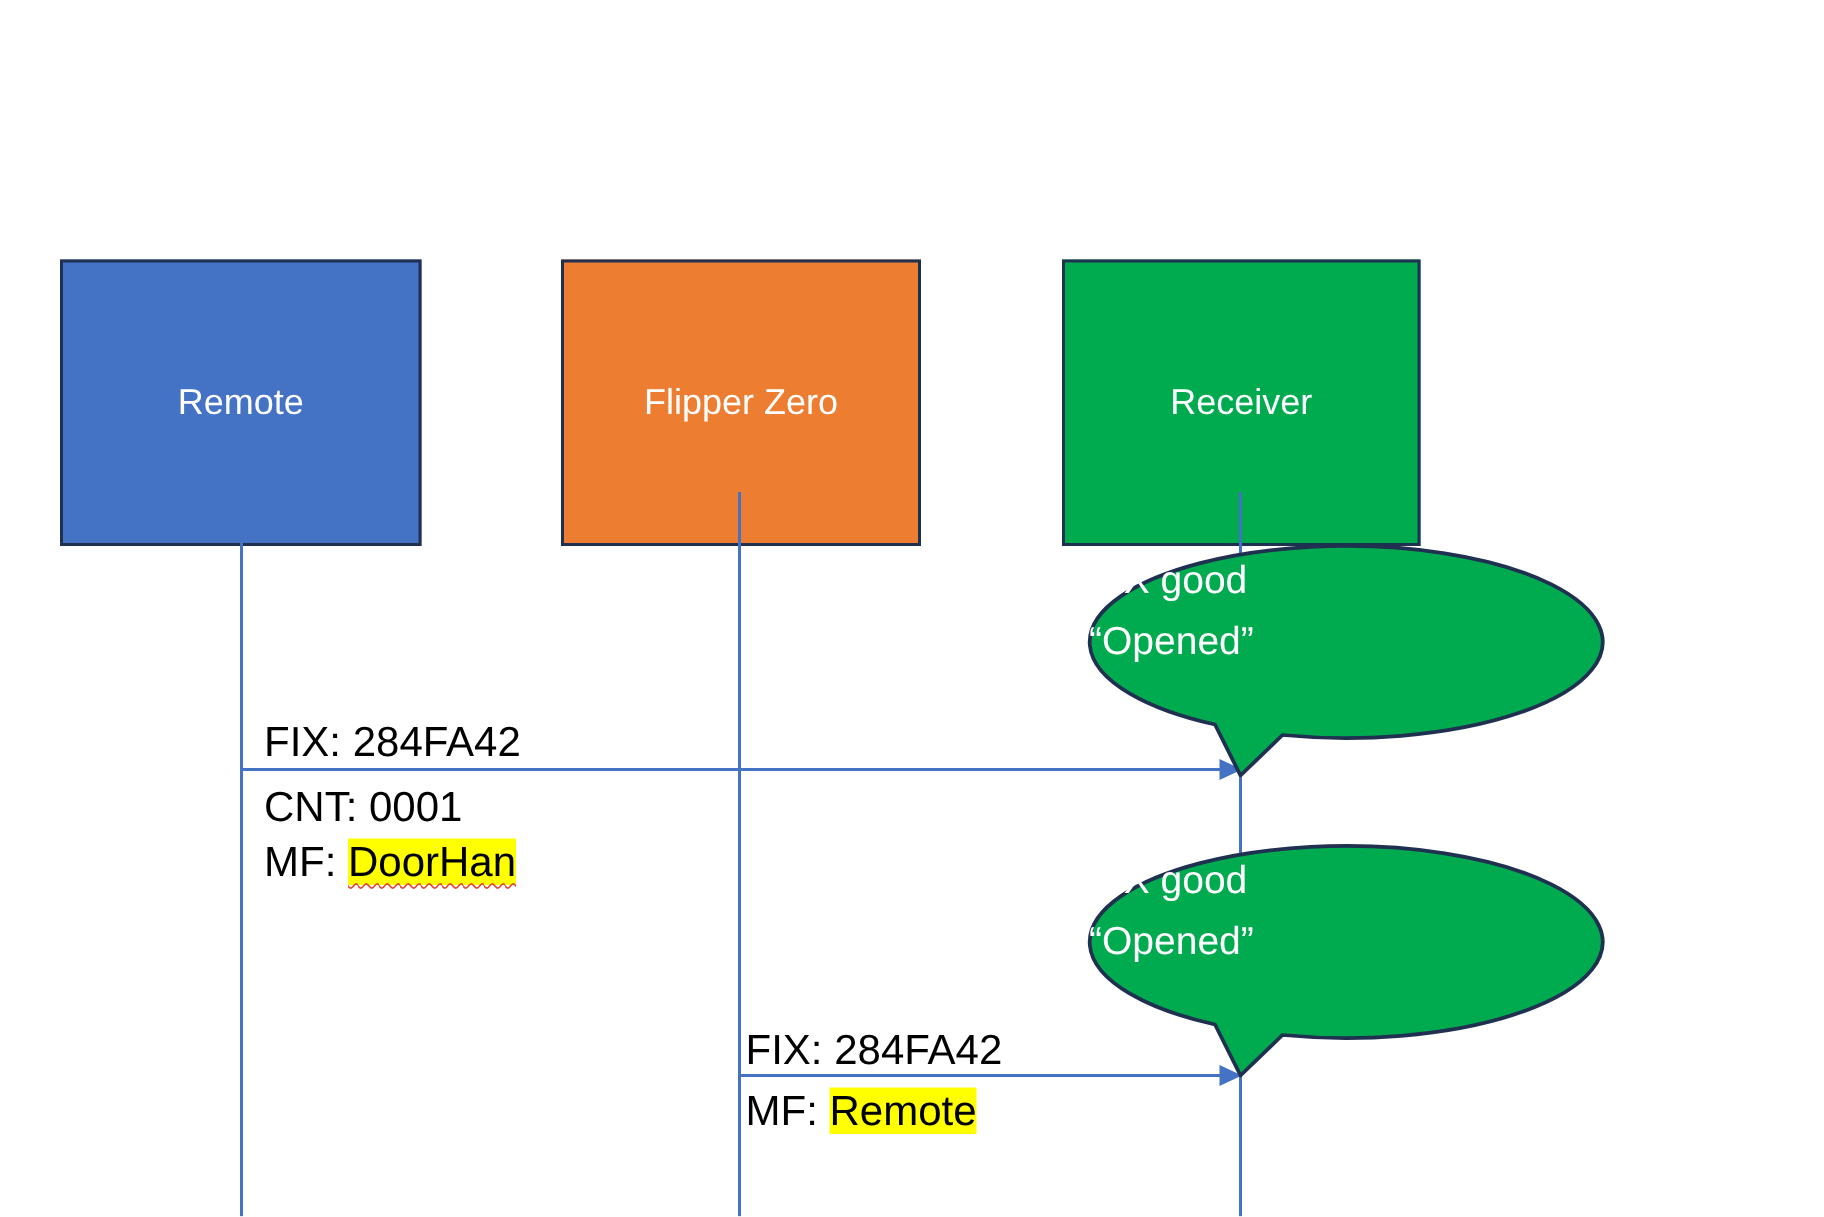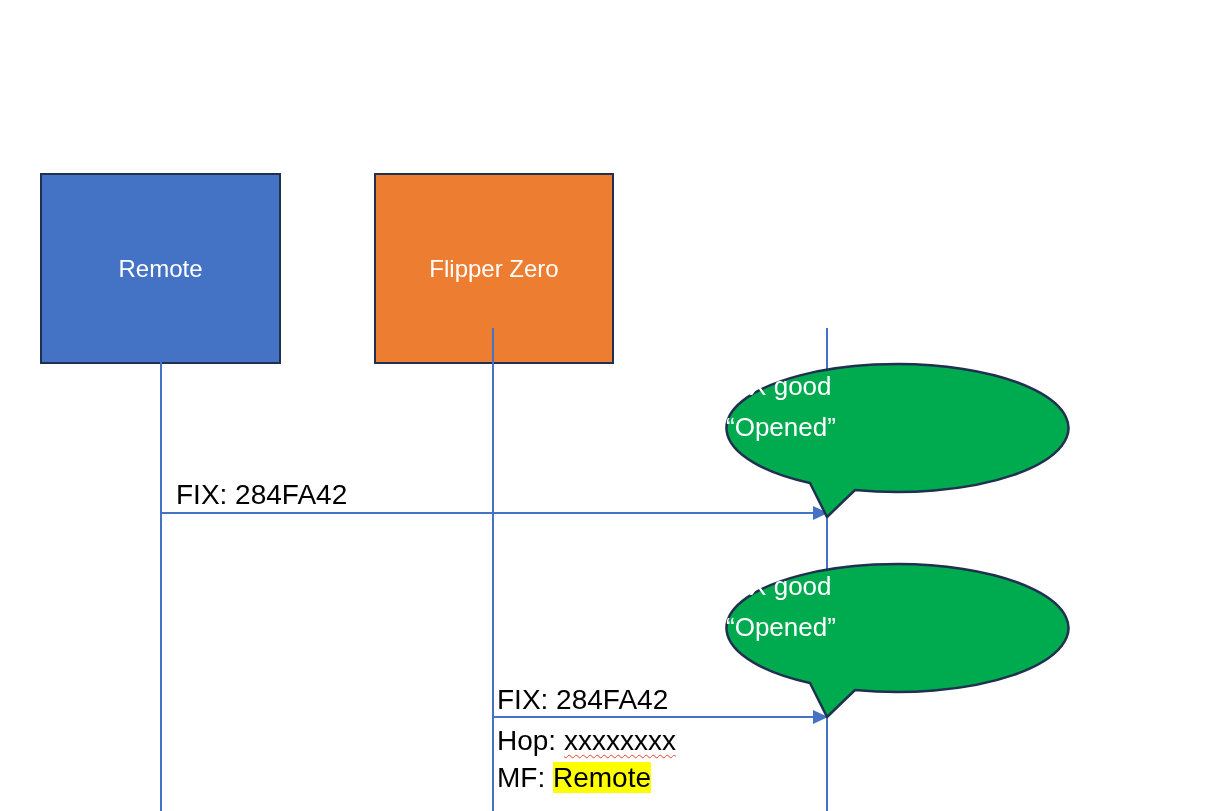--- a/index.html
+++ b/index.html
@@ -56,38 +56,44 @@
 
 <div id="slide">
 
 
   <div class="actor actor-remote">
     <span>Remote</span>
   </div>
   <div class="actor actor-flipper">
     <span>Flipper Zero</span>
   </div>
+  <div class="actor actor-receiver">
+    <span>Receiver</span>
+  </div>
 
   <div class="lifeline lifeline-remote"></div>
   <div class="lifeline lifeline-flipper"></div>
   <div class="lifeline lifeline-receiver"></div>
 
   <div class="arrow-line" style="left:161px; top:512px; width:653px;"></div>
   <div class="arrow-head" style="left:813px; top:506px;"></div>
   <div class="msg" style="left:176px; top:476px;">
     <span>FIX: 284FA42</span>
   </div>
+  <div class="msg" style="left:176px; top:519px;">
+    <div><span>CNT: 0001</span><span></span></div>
+    <div><span>MF: </span><span class="hl squiggle">DoorHan</span></div>
+  </div>
 
   <div class="arrow-line" style="left:493px; top:716px; width:321px;"></div>
   <div class="arrow-head" style="left:813px; top:710px;"></div>
   <div class="msg" style="left:497px; top:681px;">
     <span>FIX: 284FA42</span>
   </div>
   <div class="msg" style="left:497px; top:722px;">
-    <div><span>Hop: </span><span class="squiggle">xxxxxxxx</span></div>
     <div><span>MF: </span><span class="hl">Remote</span></div>
   </div>
 
   <svg class="bubble-svg bubble-1" viewBox="0 0 356 166">
     <path d="M 107 159 L 90 125 A 171 64 0 1 1 135 132 Z"></path>
   </svg>
   <div class="bubble-text bubble-text-1">
     <div>FIX good</div>
     <div>“Opened”</div>
   </div>

